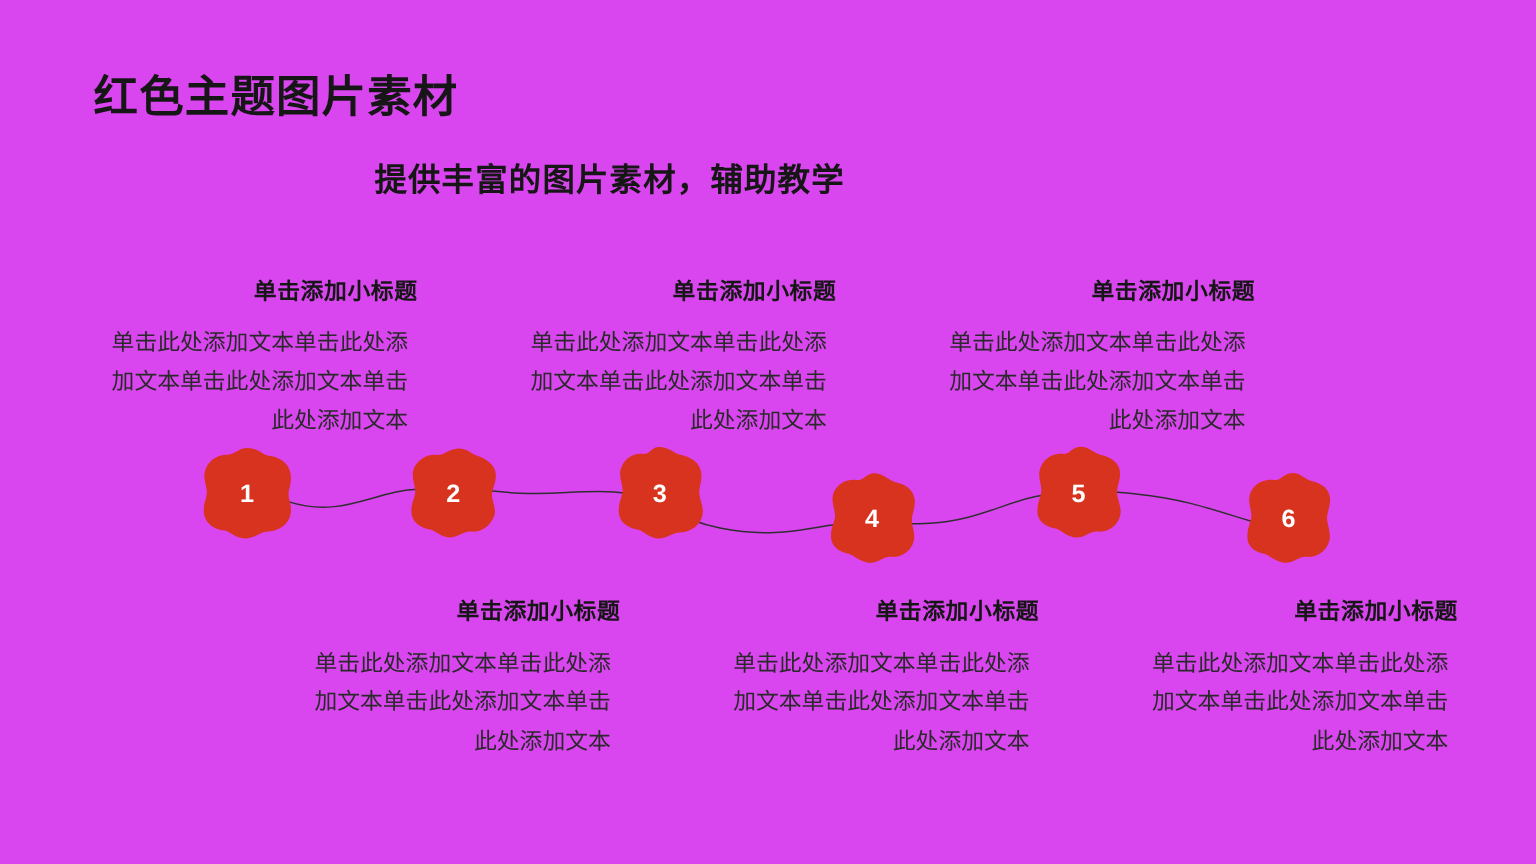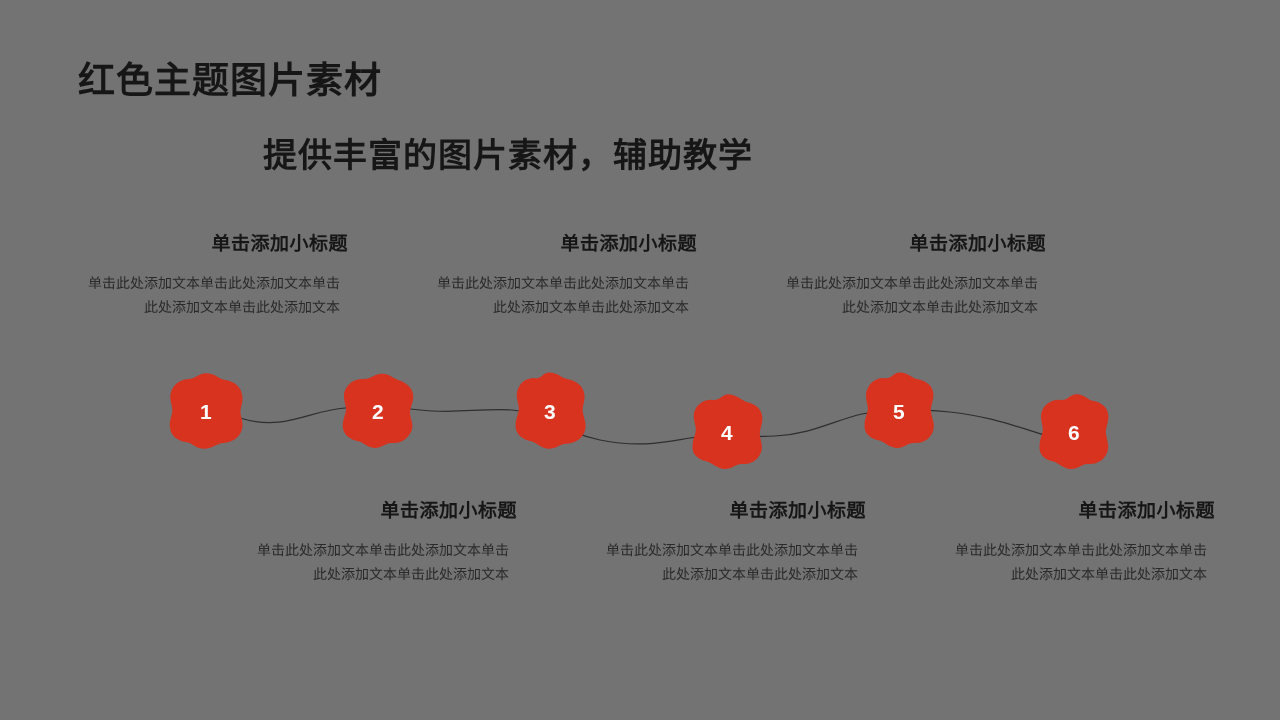--- a/index.html
+++ b/index.html
@@ -13,21 +13,21 @@
     overflow: hidden;
     background: #fcf7f0;
     font-family: "Liberation Sans", "DejaVu Sans", sans-serif;
     color: #1b1b1b;
     -webkit-font-smoothing: antialiased;
   }
   .slide {
     position: relative;
     width: 1280px;
     height: 720px;
-    background: #737373;
+    background: #d946ef;
     overflow: hidden;
   }
 
   
   .slide-title {
     position: absolute;
     left: 78px;
     top: 60px;
     font-size: 37px;
     font-weight: 700;
@@ -35,21 +35,21 @@
     line-height: 1.15;
     color: #161616;
     white-space: nowrap;
   }
   .slide-subtitle {
     position: absolute;
     left: 0;
     top: 128px;
     width: 1016px;
     text-align: center;
-    font-size: 34px;
+    font-size: 27px;
     font-weight: 700;
     letter-spacing: 1px;
     color: #161616;
     white-space: nowrap;
   }
 
   
   .text-block {
     position: absolute;
     width: 280px;
@@ -58,21 +58,21 @@
   .text-block .tb-title {
     font-size: 19px;
     font-weight: 700;
     color: #161616;
     letter-spacing: 0.5px;
     line-height: 1.3;
     margin: 0 0 14px 0;
     white-space: nowrap;
   }
   .text-block .tb-body {
-    font-size: 14px;
+    font-size: 19px;
     font-weight: 400;
     color: #2a2a2a;
     line-height: 1.72;
     letter-spacing: 0px;
     margin: 0;
     padding: 0 8px;
   }
 
   .top-block    { top: 232px; }
   .bottom-block { top: 499px; }

